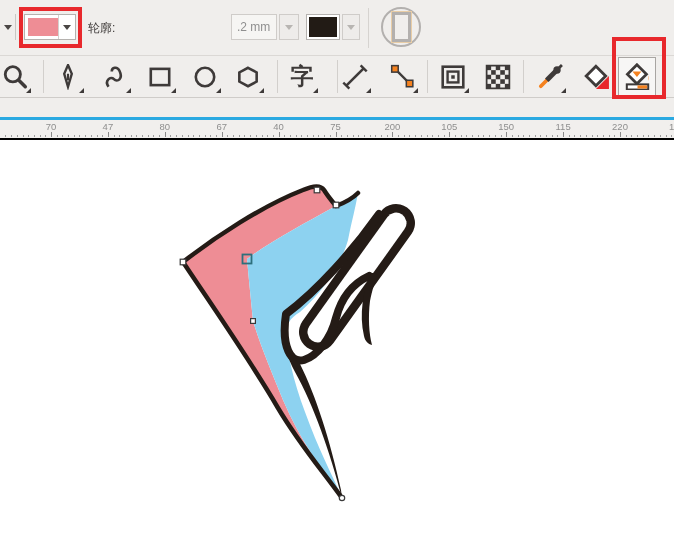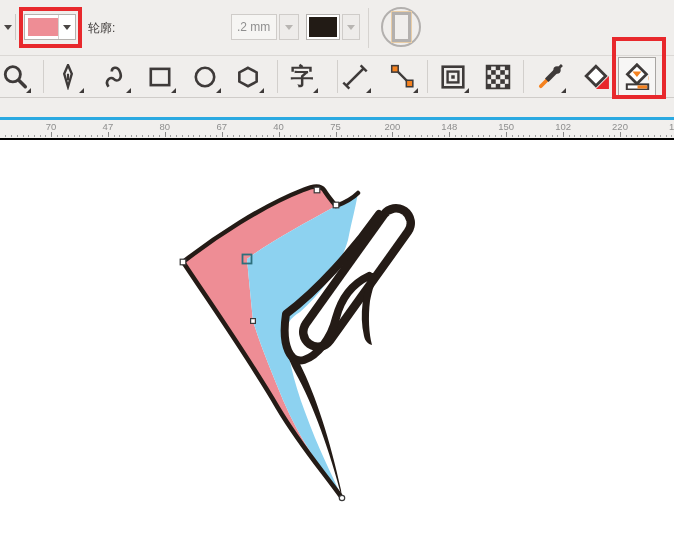--- a/index.html
+++ b/index.html
@@ -355,25 +355,25 @@
       <span class="rlabel" style="left: 164.8px;">80</span>
       <div class="rtick-major" style="left: 164.8px;"></div>
       <span class="rlabel" style="left: 221.7px;">67</span>
       <div class="rtick-major" style="left: 221.7px;"></div>
       <span class="rlabel" style="left: 278.6px;">40</span>
       <div class="rtick-major" style="left: 278.6px;"></div>
       <span class="rlabel" style="left: 335.5px;">75</span>
       <div class="rtick-major" style="left: 335.5px;"></div>
       <span class="rlabel" style="left: 392.4px;">200</span>
       <div class="rtick-major" style="left: 392.4px;"></div>
-      <span class="rlabel" style="left: 449.3px;">148</span>
+      <span class="rlabel" style="left: 449.3px;">105</span>
       <div class="rtick-major" style="left: 449.3px;"></div>
       <span class="rlabel" style="left: 506.2px;">150</span>
       <div class="rtick-major" style="left: 506.2px;"></div>
-      <span class="rlabel" style="left: 563.1px;">102</span>
+      <span class="rlabel" style="left: 563.1px;">115</span>
       <div class="rtick-major" style="left: 563.1px;"></div>
       <span class="rlabel" style="left: 620px;">220</span>
       <div class="rtick-major" style="left: 620px;"></div>
       <span class="rlabel" style="left: 676.9px;">125</span>
     </div>
 
   <div class="canvas"></div>
 
   <svg class="artsvg" width="674" height="549" viewBox="0 0 674 549">
 

